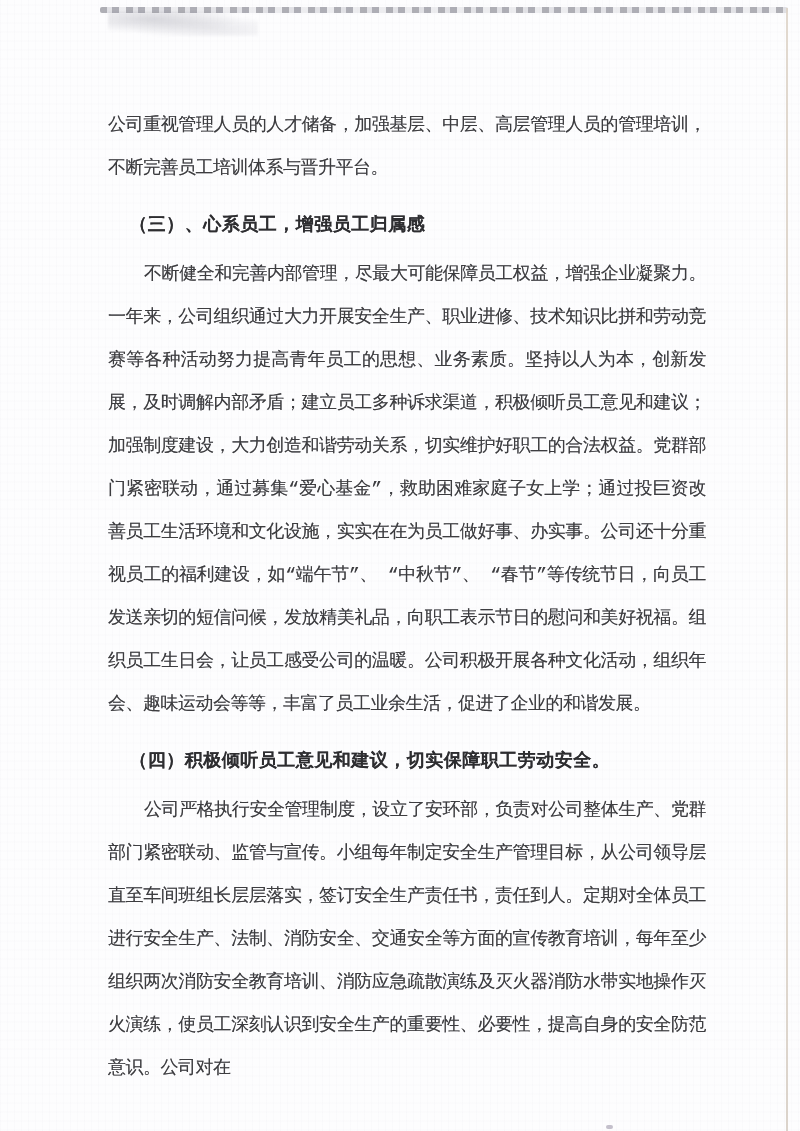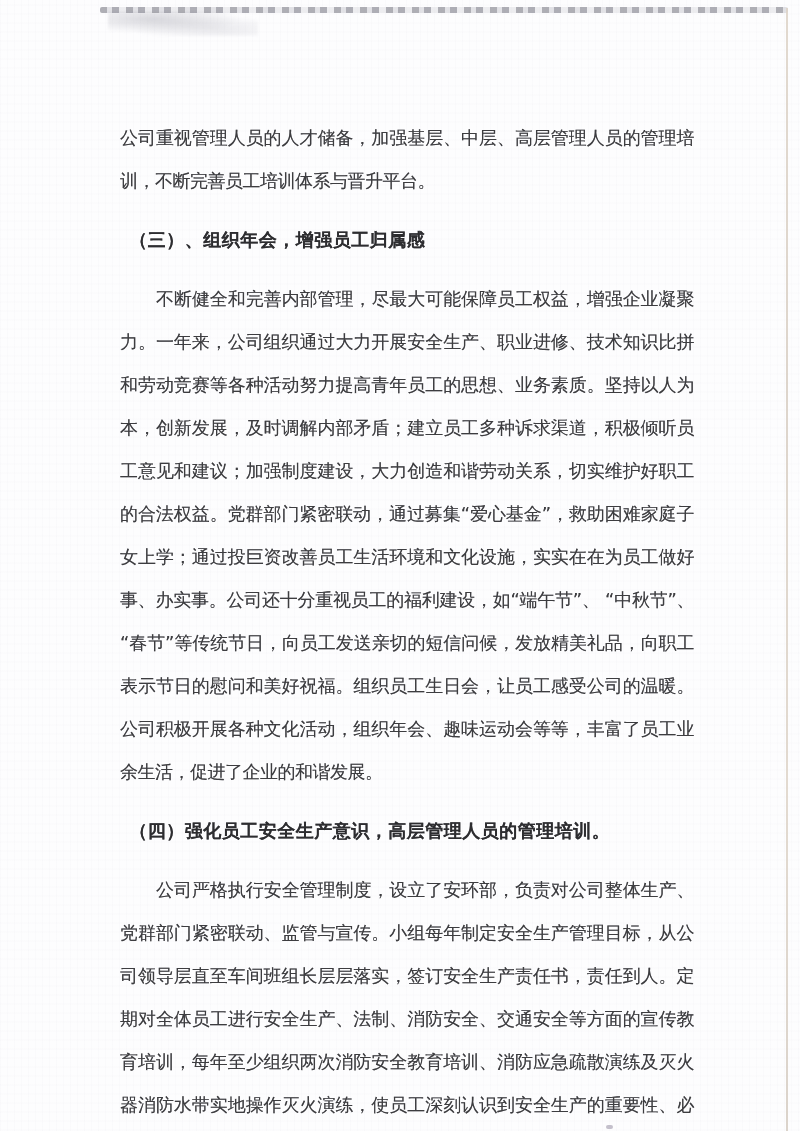--- a/index.html
+++ b/index.html
@@ -76,22 +76,23 @@
     left: 104px;
     top: 100px;
     width: 606px;
     font-size: 18px;
     line-height: 43px;
     letter-spacing: -0.5px;
     color: #3d3d40;
     text-align: justify;
   }
   .block-paragraph {
-    margin: 16px;
+    margin: 4px;
     text-shadow: 0 0 0.6px rgba(60,60,65,0.55); 
+    font-family: Liberation Mono, monospace;
   }
   .block-heading {
     margin: 12px 0 8px 0;
     font-weight: bold;
     color: #2d2d30;
     letter-spacing: 0.5px;
     text-shadow: 0 0 0.6px rgba(40,40,45,0.7);
   }
   .indent-para { text-indent: 2em; }
   .indent-head { text-indent: 1.4em; }
@@ -99,18 +100,18 @@
 </head>
 <body>
 
 <div class="page">
   <div class="scan-edge-top"></div>
   <div class="scan-fuzz-topleft"></div>
   <div class="scan-edge-right"></div>
   <div class="scan-speck-bottom"></div>
   <div class="doc">
       <div class="block-paragraph">公司重视管理人员的人才储备，加强基层、中层、高层管理人员的管理培训，不断完善员工培训体系与晋升平台。</div>
-      <div class="block-heading indent-head">（三）、组织年会，增强员工归属感</div>
+      <div class="block-heading indent-head">（三）、心系员工，增强员工归属感</div>
       <div class="block-paragraph indent-para">不断健全和完善内部管理，尽最大可能保障员工权益，增强企业凝聚力。一年来，公司组织通过大力开展安全生产、职业进修、技术知识比拼和劳动竞赛等各种活动努力提高青年员工的思想、业务素质。坚持以人为本，创新发展，及时调解内部矛盾；建立员工多种诉求渠道，积极倾听员工意见和建议；加强制度建设，大力创造和谐劳动关系，切实维护好职工的合法权益。党群部门紧密联动，通过募集“爱心基金”，救助困难家庭子女上学；通过投巨资改善员工生活环境和文化设施，实实在在为员工做好事、办实事。公司还十分重视员工的福利建设，如“端午节”、 “中秋节”、 “春节”等传统节日，向员工发送亲切的短信问候，发放精美礼品，向职工表示节日的慰问和美好祝福。组织员工生日会，让员工感受公司的温暖。公司积极开展各种文化活动，组织年会、趣味运动会等等，丰富了员工业余生活，促进了企业的和谐发展。</div>
-      <div class="block-heading indent-head">（四）强化员工安全生产意识，高层管理人员的管理培训。</div>
+      <div class="block-heading indent-head">（四）积极倾听员工意见和建议，切实保障职工劳动安全。</div>
       <div class="block-paragraph indent-para">公司严格执行安全管理制度，设立了安环部，负责对公司整体生产、党群部门紧密联动、监管与宣传。小组每年制定安全生产管理目标，从公司领导层直至车间班组长层层落实，签订安全生产责任书，责任到人。定期对全体员工进行安全生产、法制、消防安全、交通安全等方面的宣传教育培训，每年至少组织两次消防安全教育培训、消防应急疏散演练及灭火器消防水带实地操作灭火演练，使员工深刻认识到安全生产的重要性、必要性，提高自身的安全防范意识。公司对在</div>
     </div>
 </div>
 
 </body></html>

